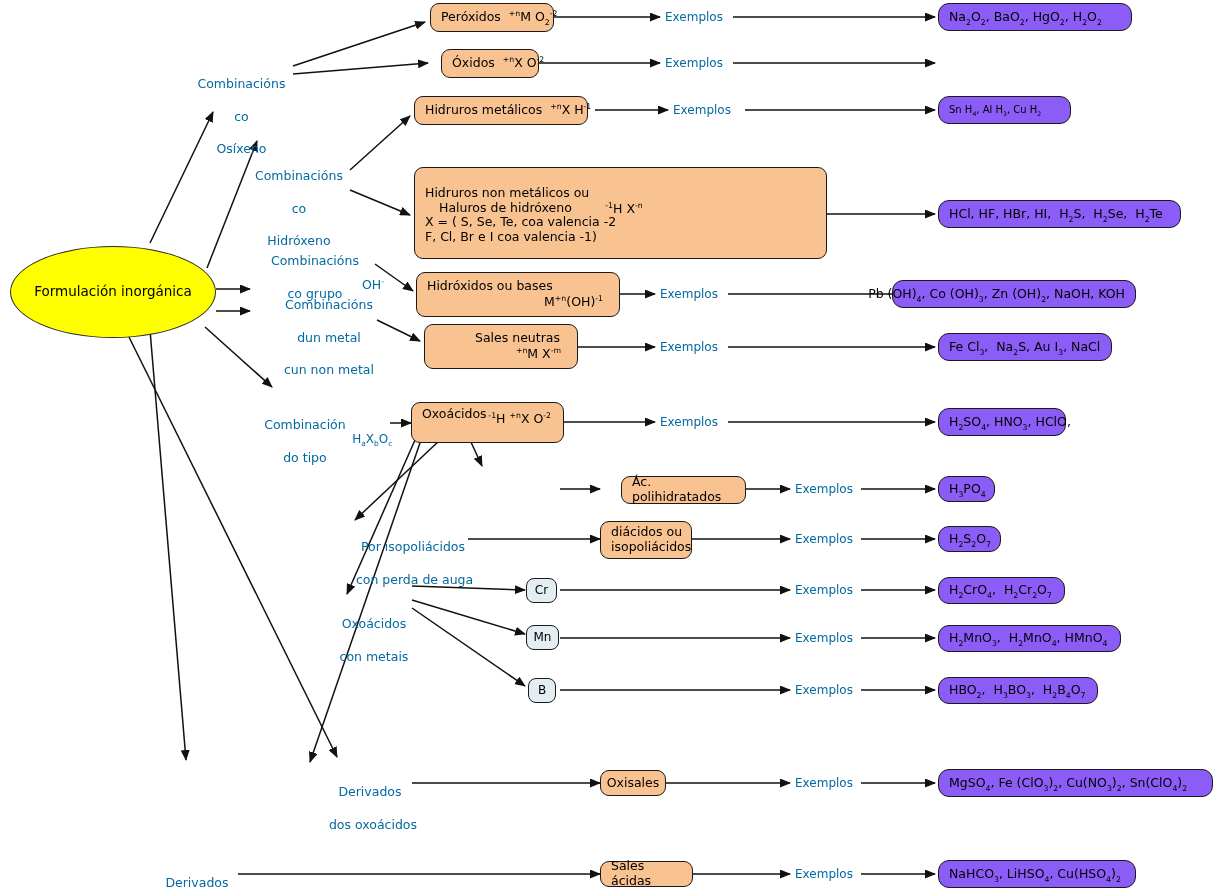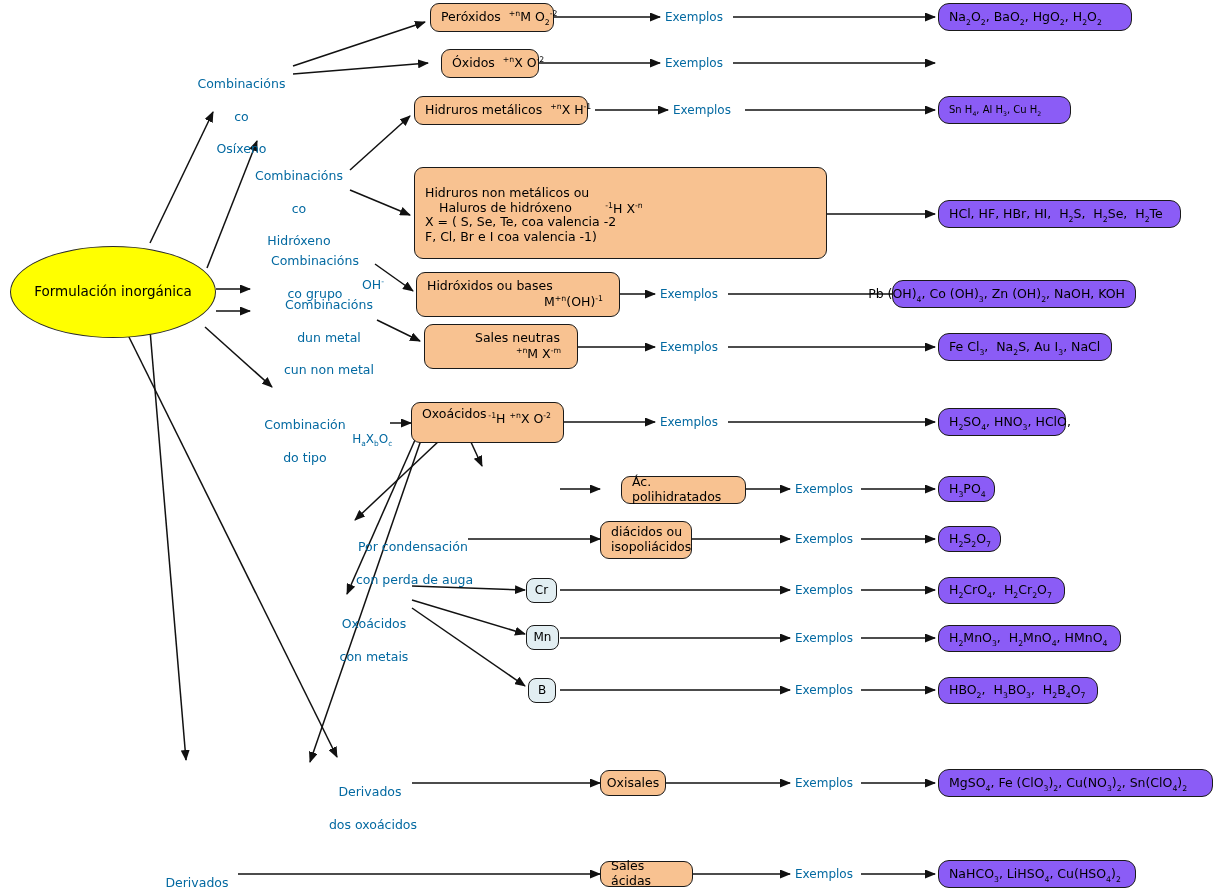--- a/index.html
+++ b/index.html
@@ -135,21 +135,21 @@
   <div class="plain" style="left:245px;top:401px;width:104px;font-size:12.5px;">
     <span>Combinación</span><br>
     <span>do tipo</span>
   </div>
   <div class="plain" style="left:337px;top:416px;font-size:12px;">
     H<sub>a</sub>X<sub>b</sub>O<sub>c</sub>
   </div>
 
 
   <div class="plain" style="left:340px;top:523px;width:130px;font-size:12.5px;">
-    <span>Por condensación</span><br>
+    <span>Por isopoliácidos</span><br>
     <span>con perda de auga</span>
   </div>
 
   <div class="plain" style="left:318px;top:600px;width:96px;font-size:12.5px;">
     <span>Oxoácidos</span><br>
     <span>con metais</span>
   </div>
 
   <div class="plain" style="left:313px;top:768px;width:98px;font-size:12.5px;">
     <span>Derivados</span><br>

